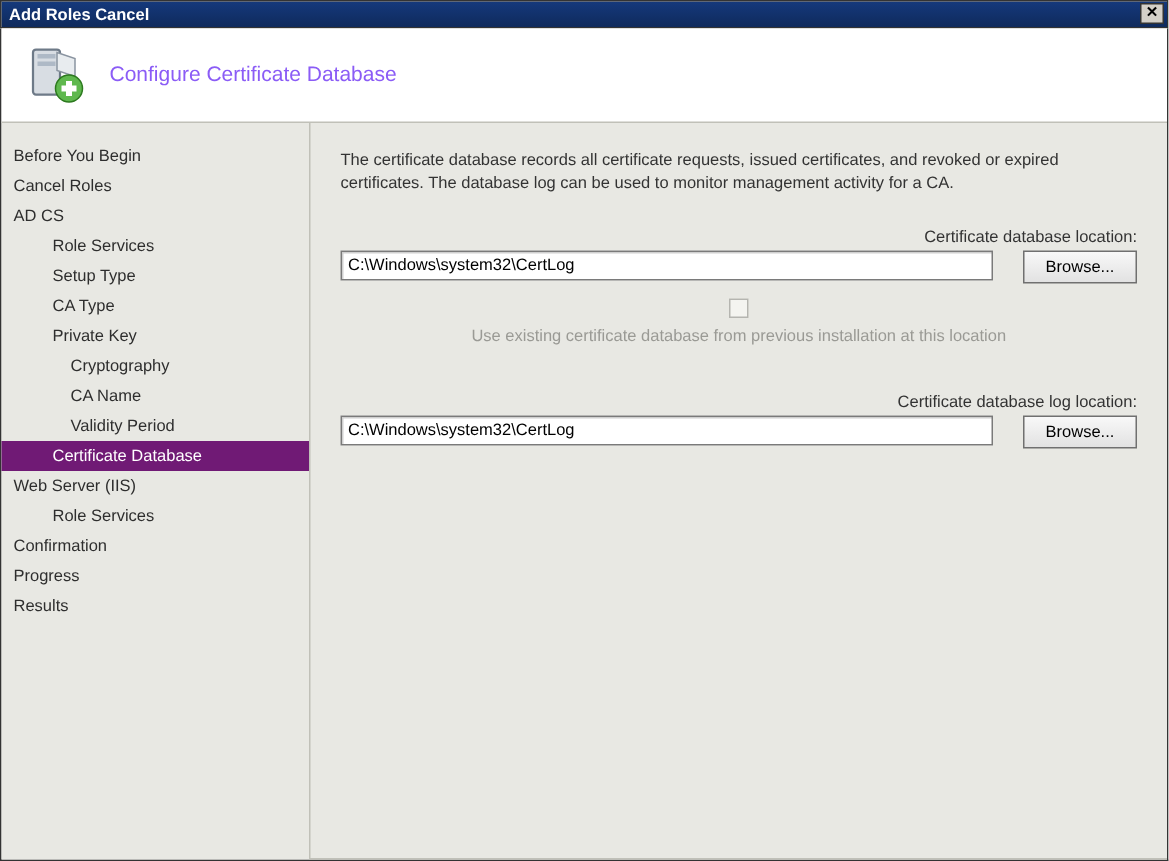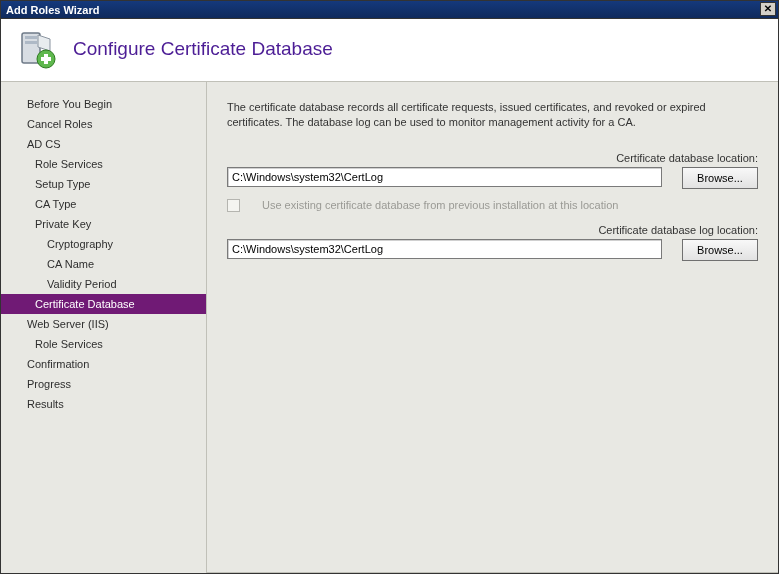--- a/index.html
+++ b/index.html
@@ -54,37 +54,37 @@
     align-items: center;
     gap: 15px;
   }
   .header .icon {
     width: 42px;
     height: 40px;
     position: relative;
     flex-shrink: 0;
   }
   .header h1 {
-    font-size: 19px;
+    font-size: 14px;
     font-weight: normal;
-    color: #4c1d95;
+    color: #8b5cf6;
     margin: 0;
   }
   .content-row {
     flex: 1;
     display: flex;
     min-height: 0;
   }
   .sidebar {
     width: 205px;
     padding: 12px 0 0 0;
     background: #e8e8e3;
   }
   .nav-item {
-    padding: 4px 0 4px 26px;
+    padding: 4px 0 4px 8px;
     color: #2e2e2e;
     cursor: pointer;
     white-space: nowrap;
   }
   .nav-item.l1 { padding-left: 34px; }
   .nav-item.l2 { padding-left: 46px; }
   .nav-item.selected {
     background: #701a75;
     color: #fff;
   }
@@ -129,23 +129,24 @@
     cursor: pointer;
     padding: 0 10px;
   }
   .btn:disabled {
     color: #9a9a9a;
     cursor: default;
   }
   .checkbox-row {
     display: flex;
     align-items: center;
-    gap: 22px;
+    gap: 6px;
     color: #9a9a95;
-    margin-bottom: 12px;
+    margin-bottom: 32px;
+    flex-direction: column;
   }
   .checkbox {
     width: 13px;
     height: 13px;
     border: 1px solid #b5b5b0;
     background: #f4f4f0;
     display: inline-block;
   }
   .footer {
     padding: 12px 18px 14px 0;
@@ -156,21 +157,21 @@
   .footer .btn { min-width: 82px; }
   .footer .btn.default {
     border: 2px solid #3a5fa8;
     height: 23px;
   }
 </style>
 </head>
 <body>
 
 <div class="titlebar">
-  <span>Add Roles Wizard</span>
+  <span>Add Roles Cancel</span>
   <div class="close">✕</div>
 </div>
 
 <div class="window-body">
   <div class="header">
     <div class="icon">
       <svg viewBox="0 0 42 40" width="42" height="40">
         <rect x="6" y="4" width="18" height="30" rx="2" fill="#d8dde3" stroke="#6e7a88" stroke-width="1.5"></rect>
         <rect x="9" y="7" width="12" height="3" fill="#aeb9c6"></rect>
         <rect x="9" y="12" width="12" height="3" fill="#aeb9c6"></rect>

